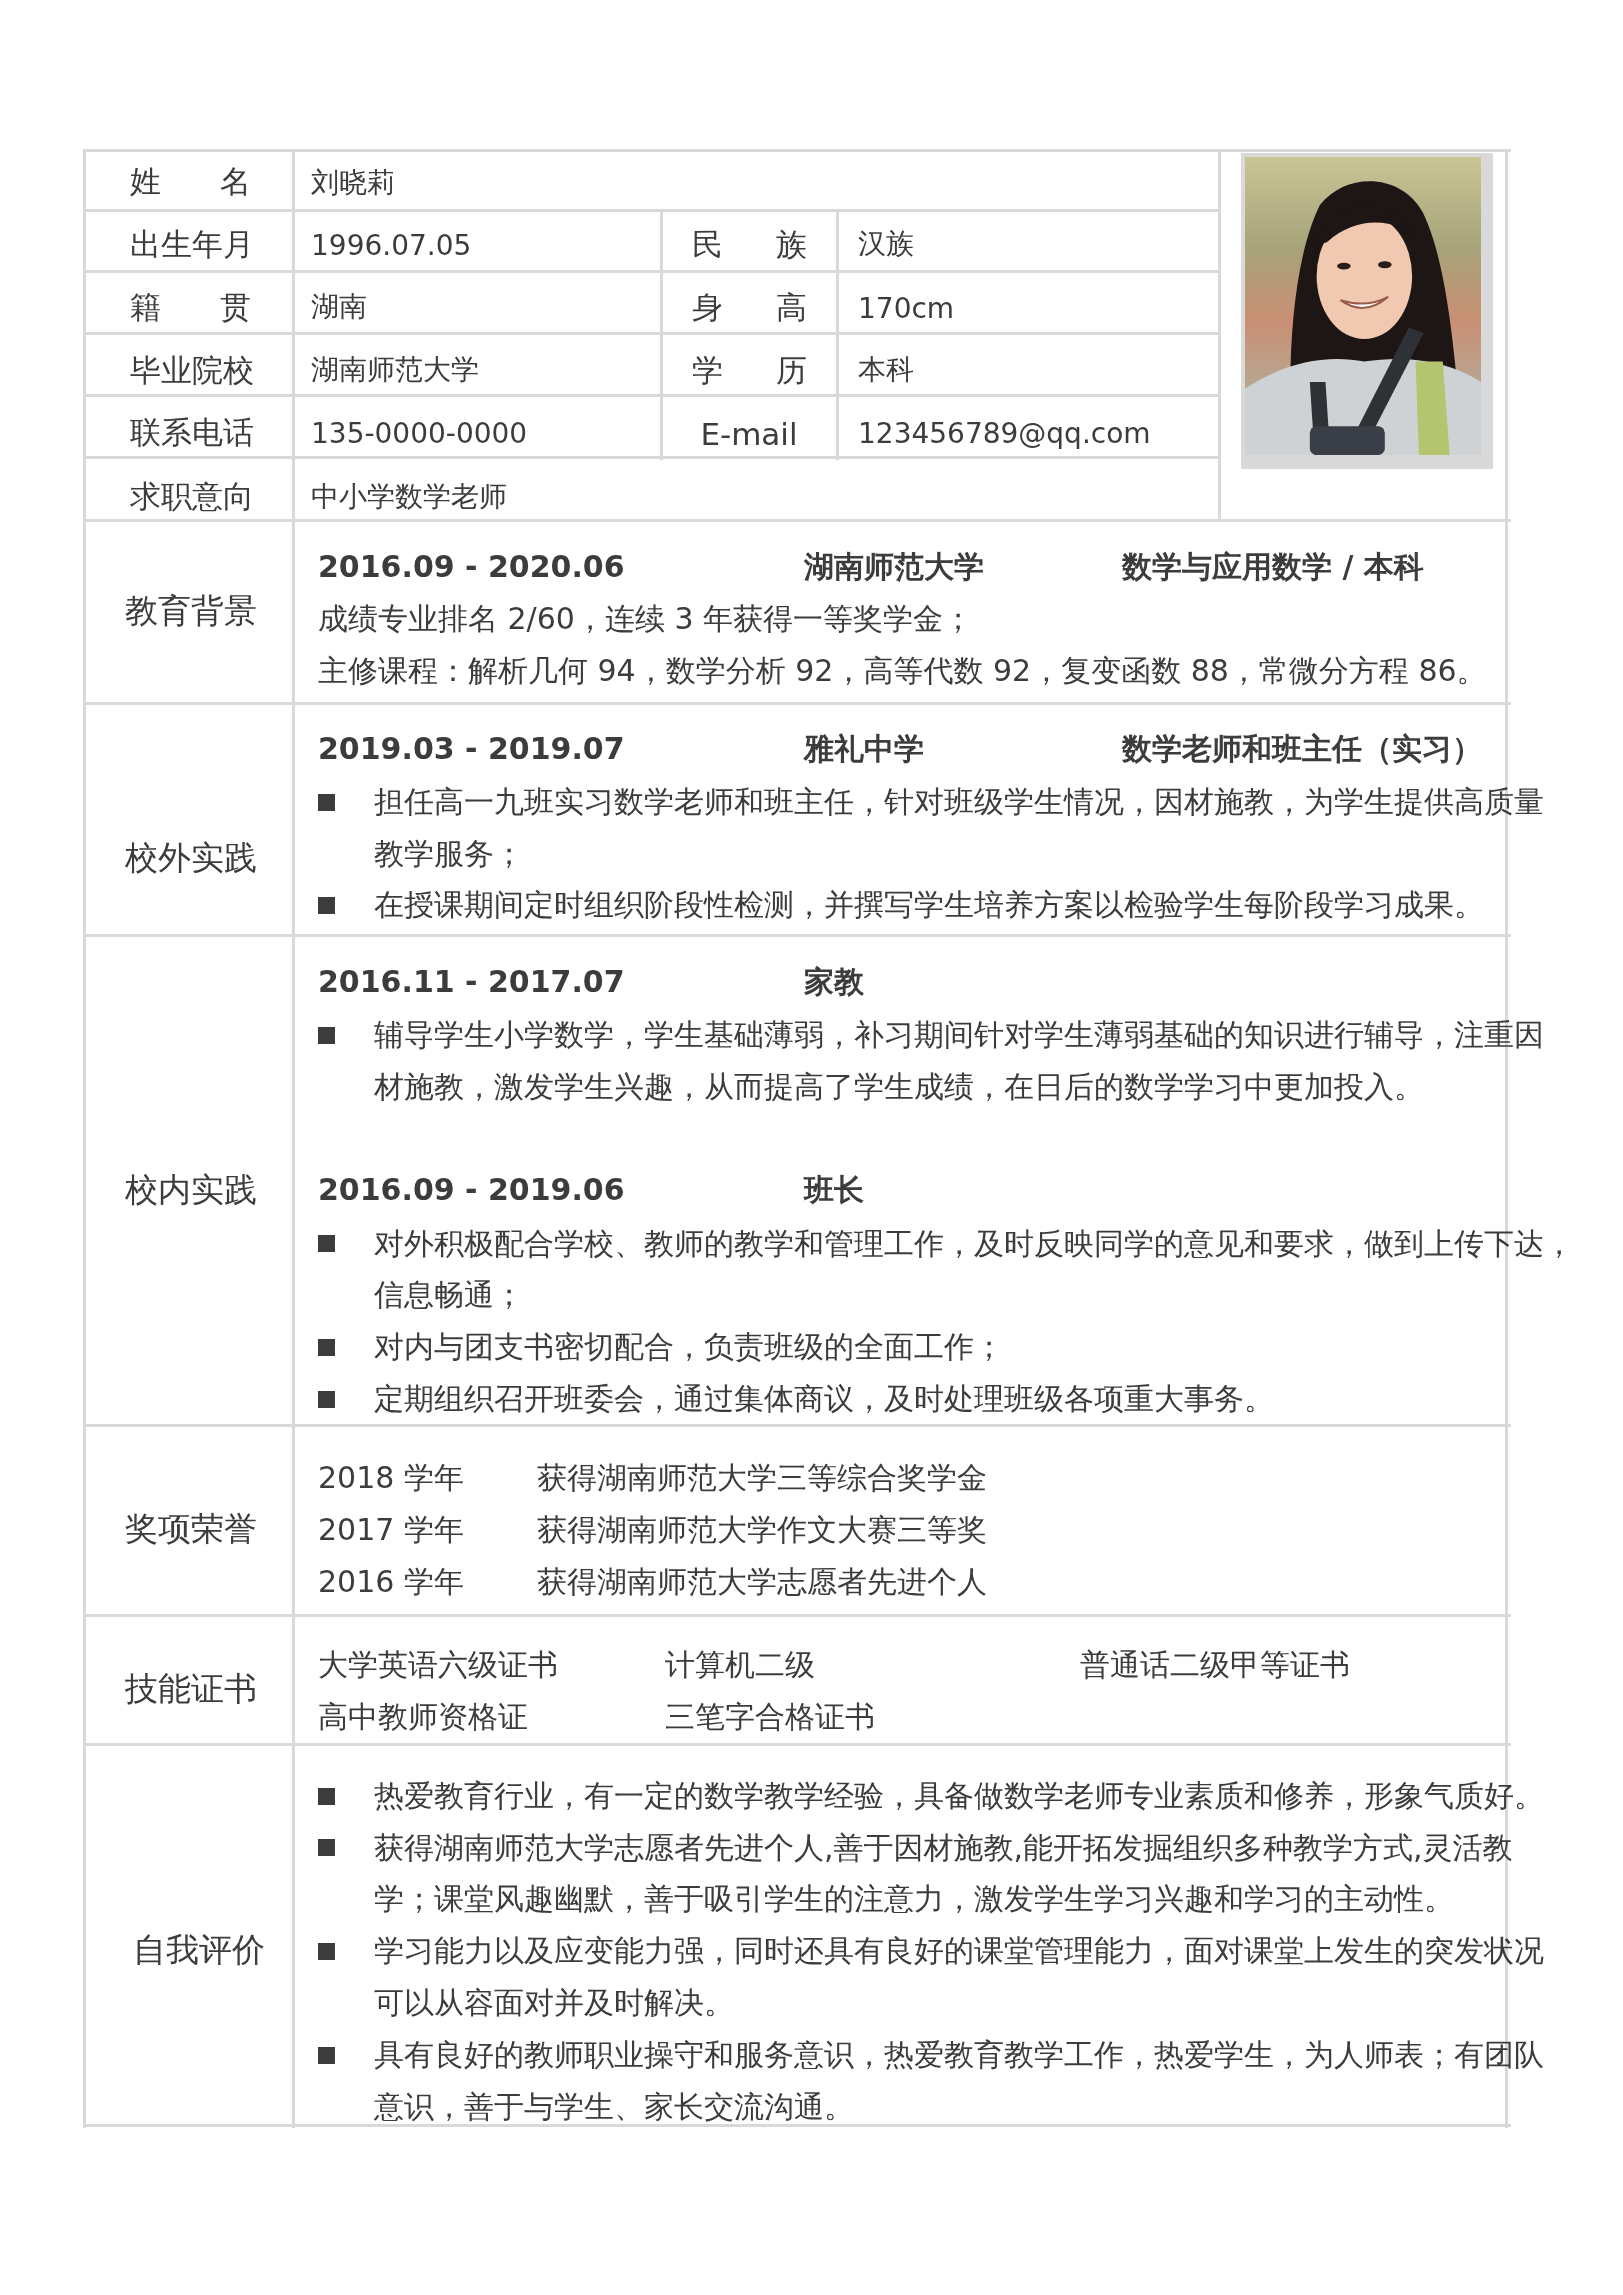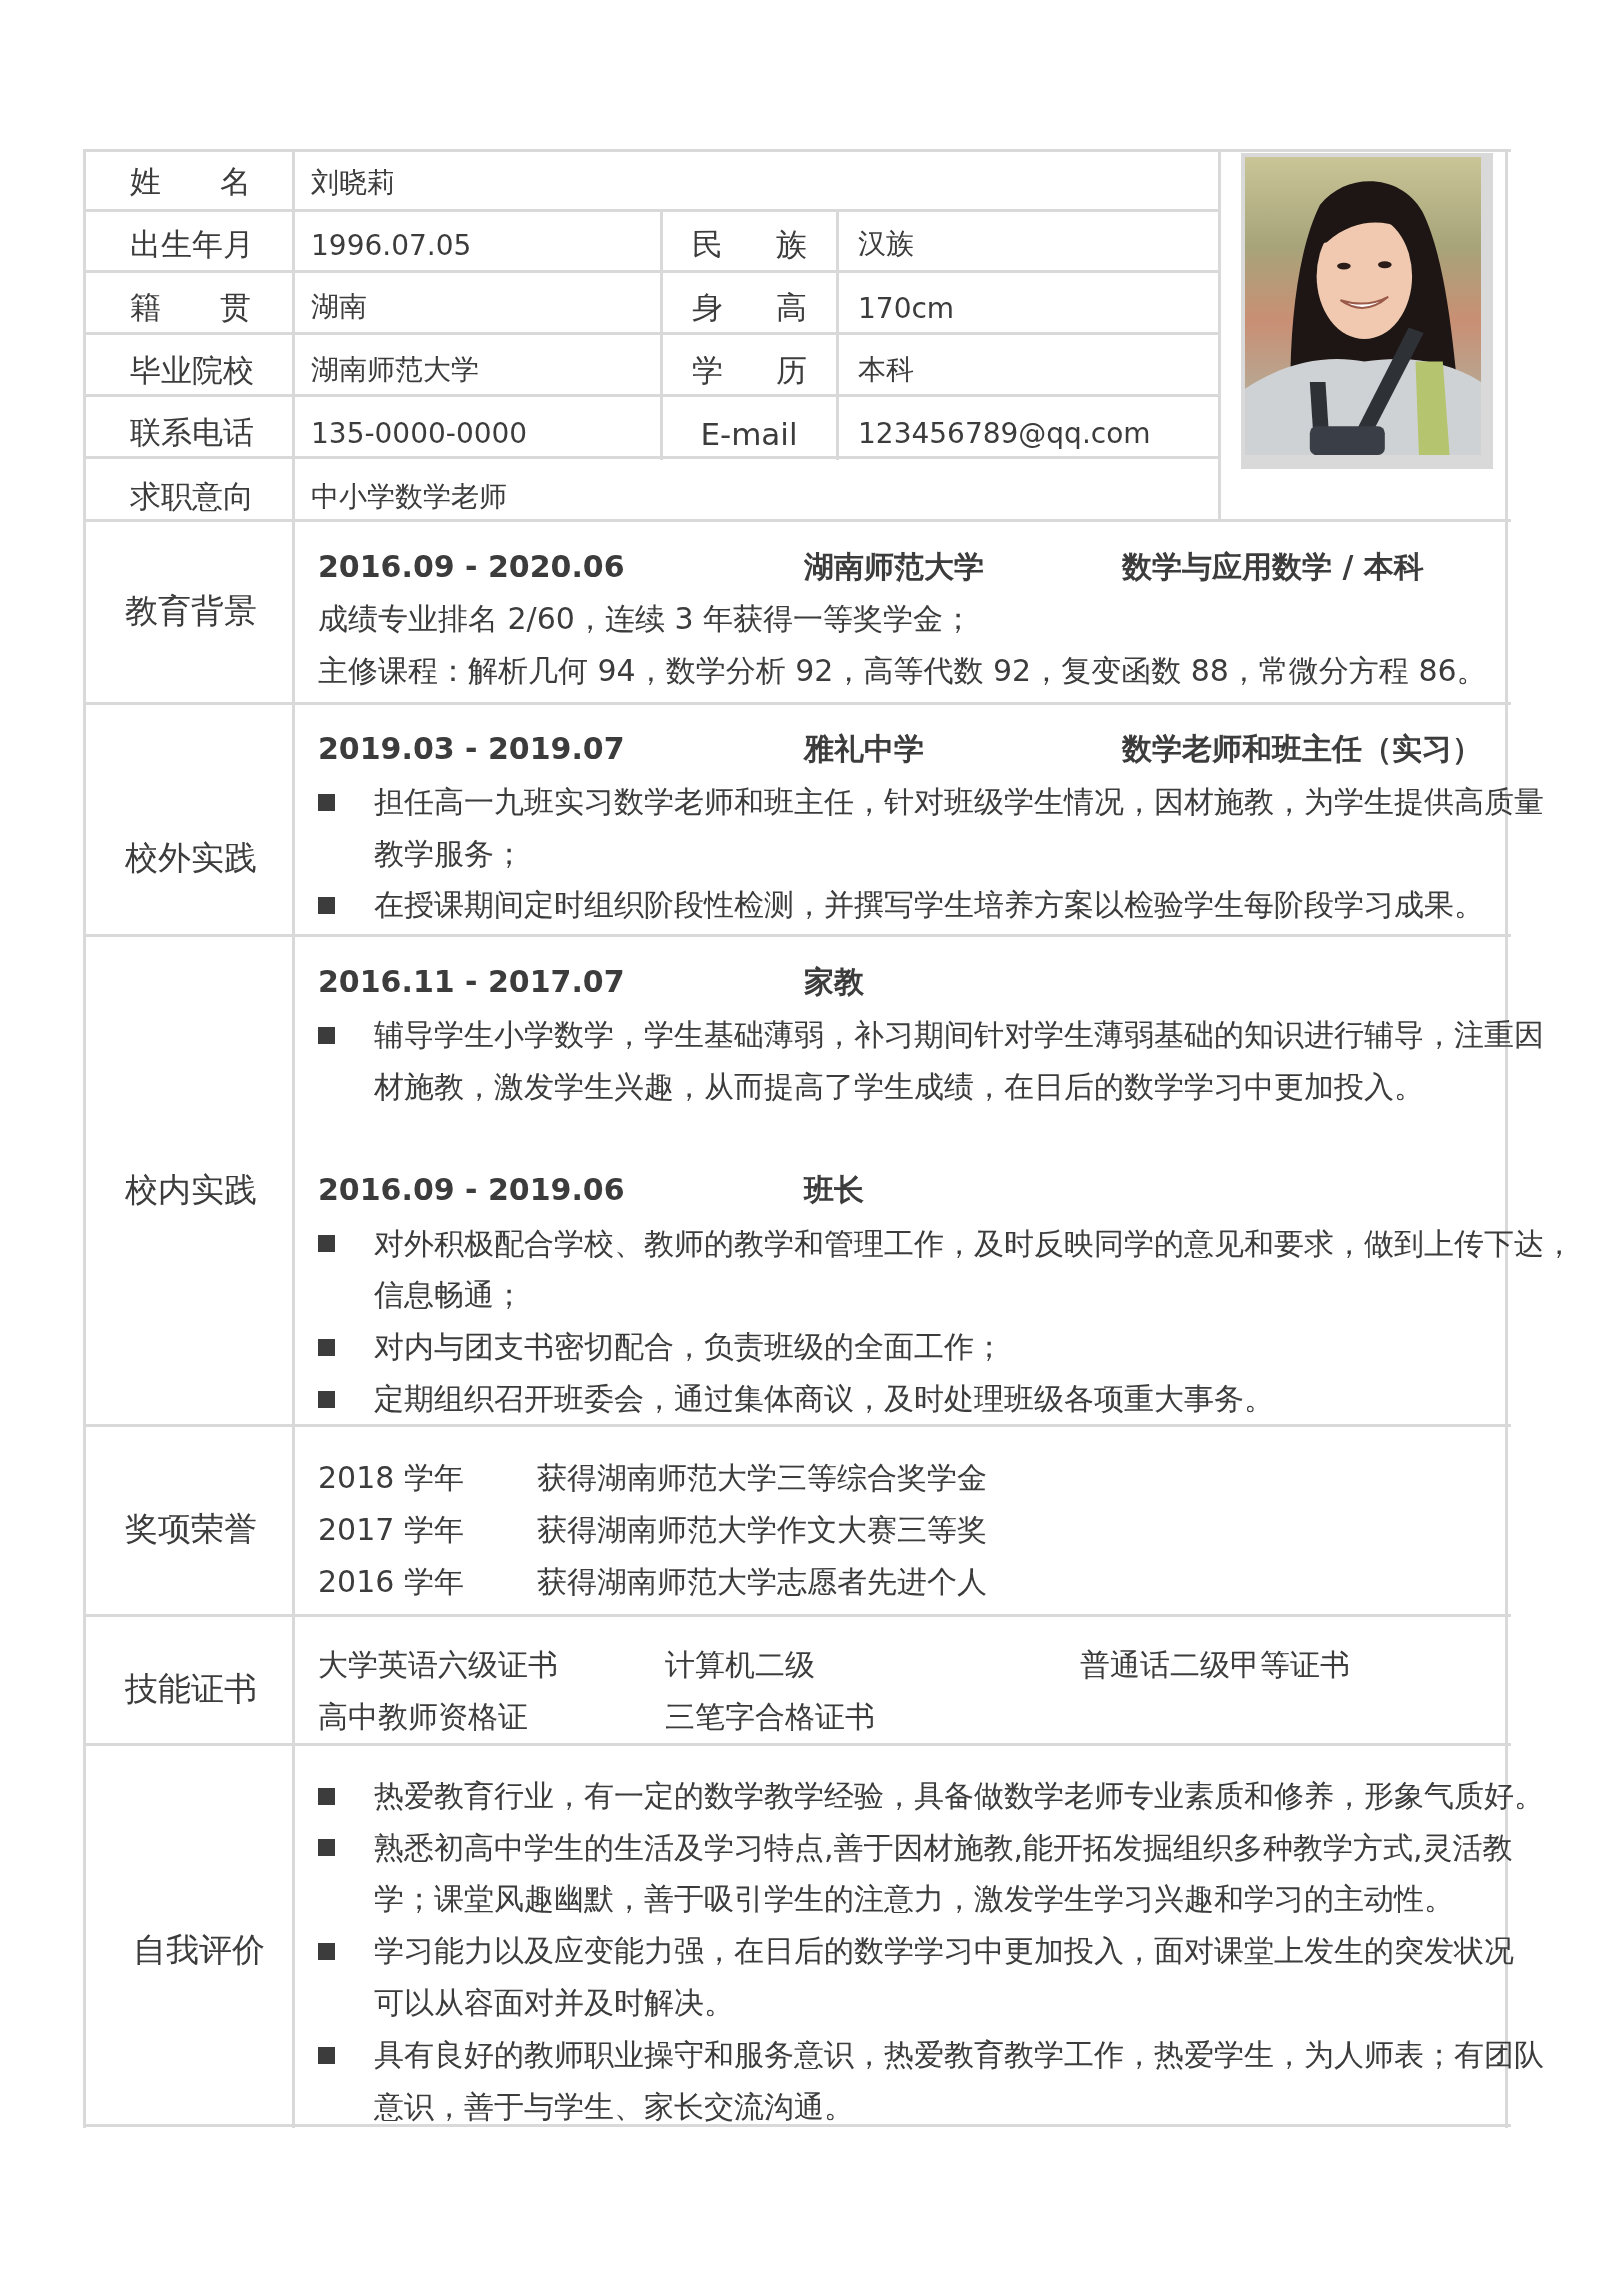--- a/index.html
+++ b/index.html
@@ -185,25 +185,25 @@
     <div class="line" style="left:665px;top:1702px;">三笔字合格证书</div>
   </div>
 
   <div>
     <div class="sec-label" style="top:1933px;margin-left:8px;">自我评价</div>
 
     <div class="bullet" style="left:318px;top:1788px;"></div>
     <div class="line" style="left:374px;top:1781px;">热爱教育行业，有一定的数学教学经验，具备做数学老师专业素质和修养，形象气质好。</div>
 
     <div class="bullet" style="left:318px;top:1839px;"></div>
-    <div class="line" style="left:374px;top:1833px;">熟悉初高中学生的生活及学习特点,善于因材施教,能开拓发掘组织多种教学方式,灵活教</div>
+    <div class="line" style="left:374px;top:1833px;">获得湖南师范大学志愿者先进个人,善于因材施教,能开拓发掘组织多种教学方式,灵活教</div>
     <div class="line" style="left:374px;top:1884px;">学；课堂风趣幽默，善于吸引学生的注意力，激发学生学习兴趣和学习的主动性。</div>
 
     <div class="bullet" style="left:318px;top:1943px;"></div>
-    <div class="line" style="left:374px;top:1936px;">学习能力以及应变能力强，在日后的数学学习中更加投入，面对课堂上发生的突发状况</div>
+    <div class="line" style="left:374px;top:1936px;">学习能力以及应变能力强，同时还具有良好的课堂管理能力，面对课堂上发生的突发状况</div>
     <div class="line" style="left:374px;top:1988px;">可以从容面对并及时解决。</div>
 
     <div class="bullet" style="left:318px;top:2047px;"></div>
     <div class="line" style="left:374px;top:2040px;">具有良好的教师职业操守和服务意识，热爱教育教学工作，热爱学生，为人师表；有团队</div>
     <div class="line" style="left:374px;top:2092px;">意识，善于与学生、家长交流沟通。</div>
   </div>
 
 </div>
 
 

